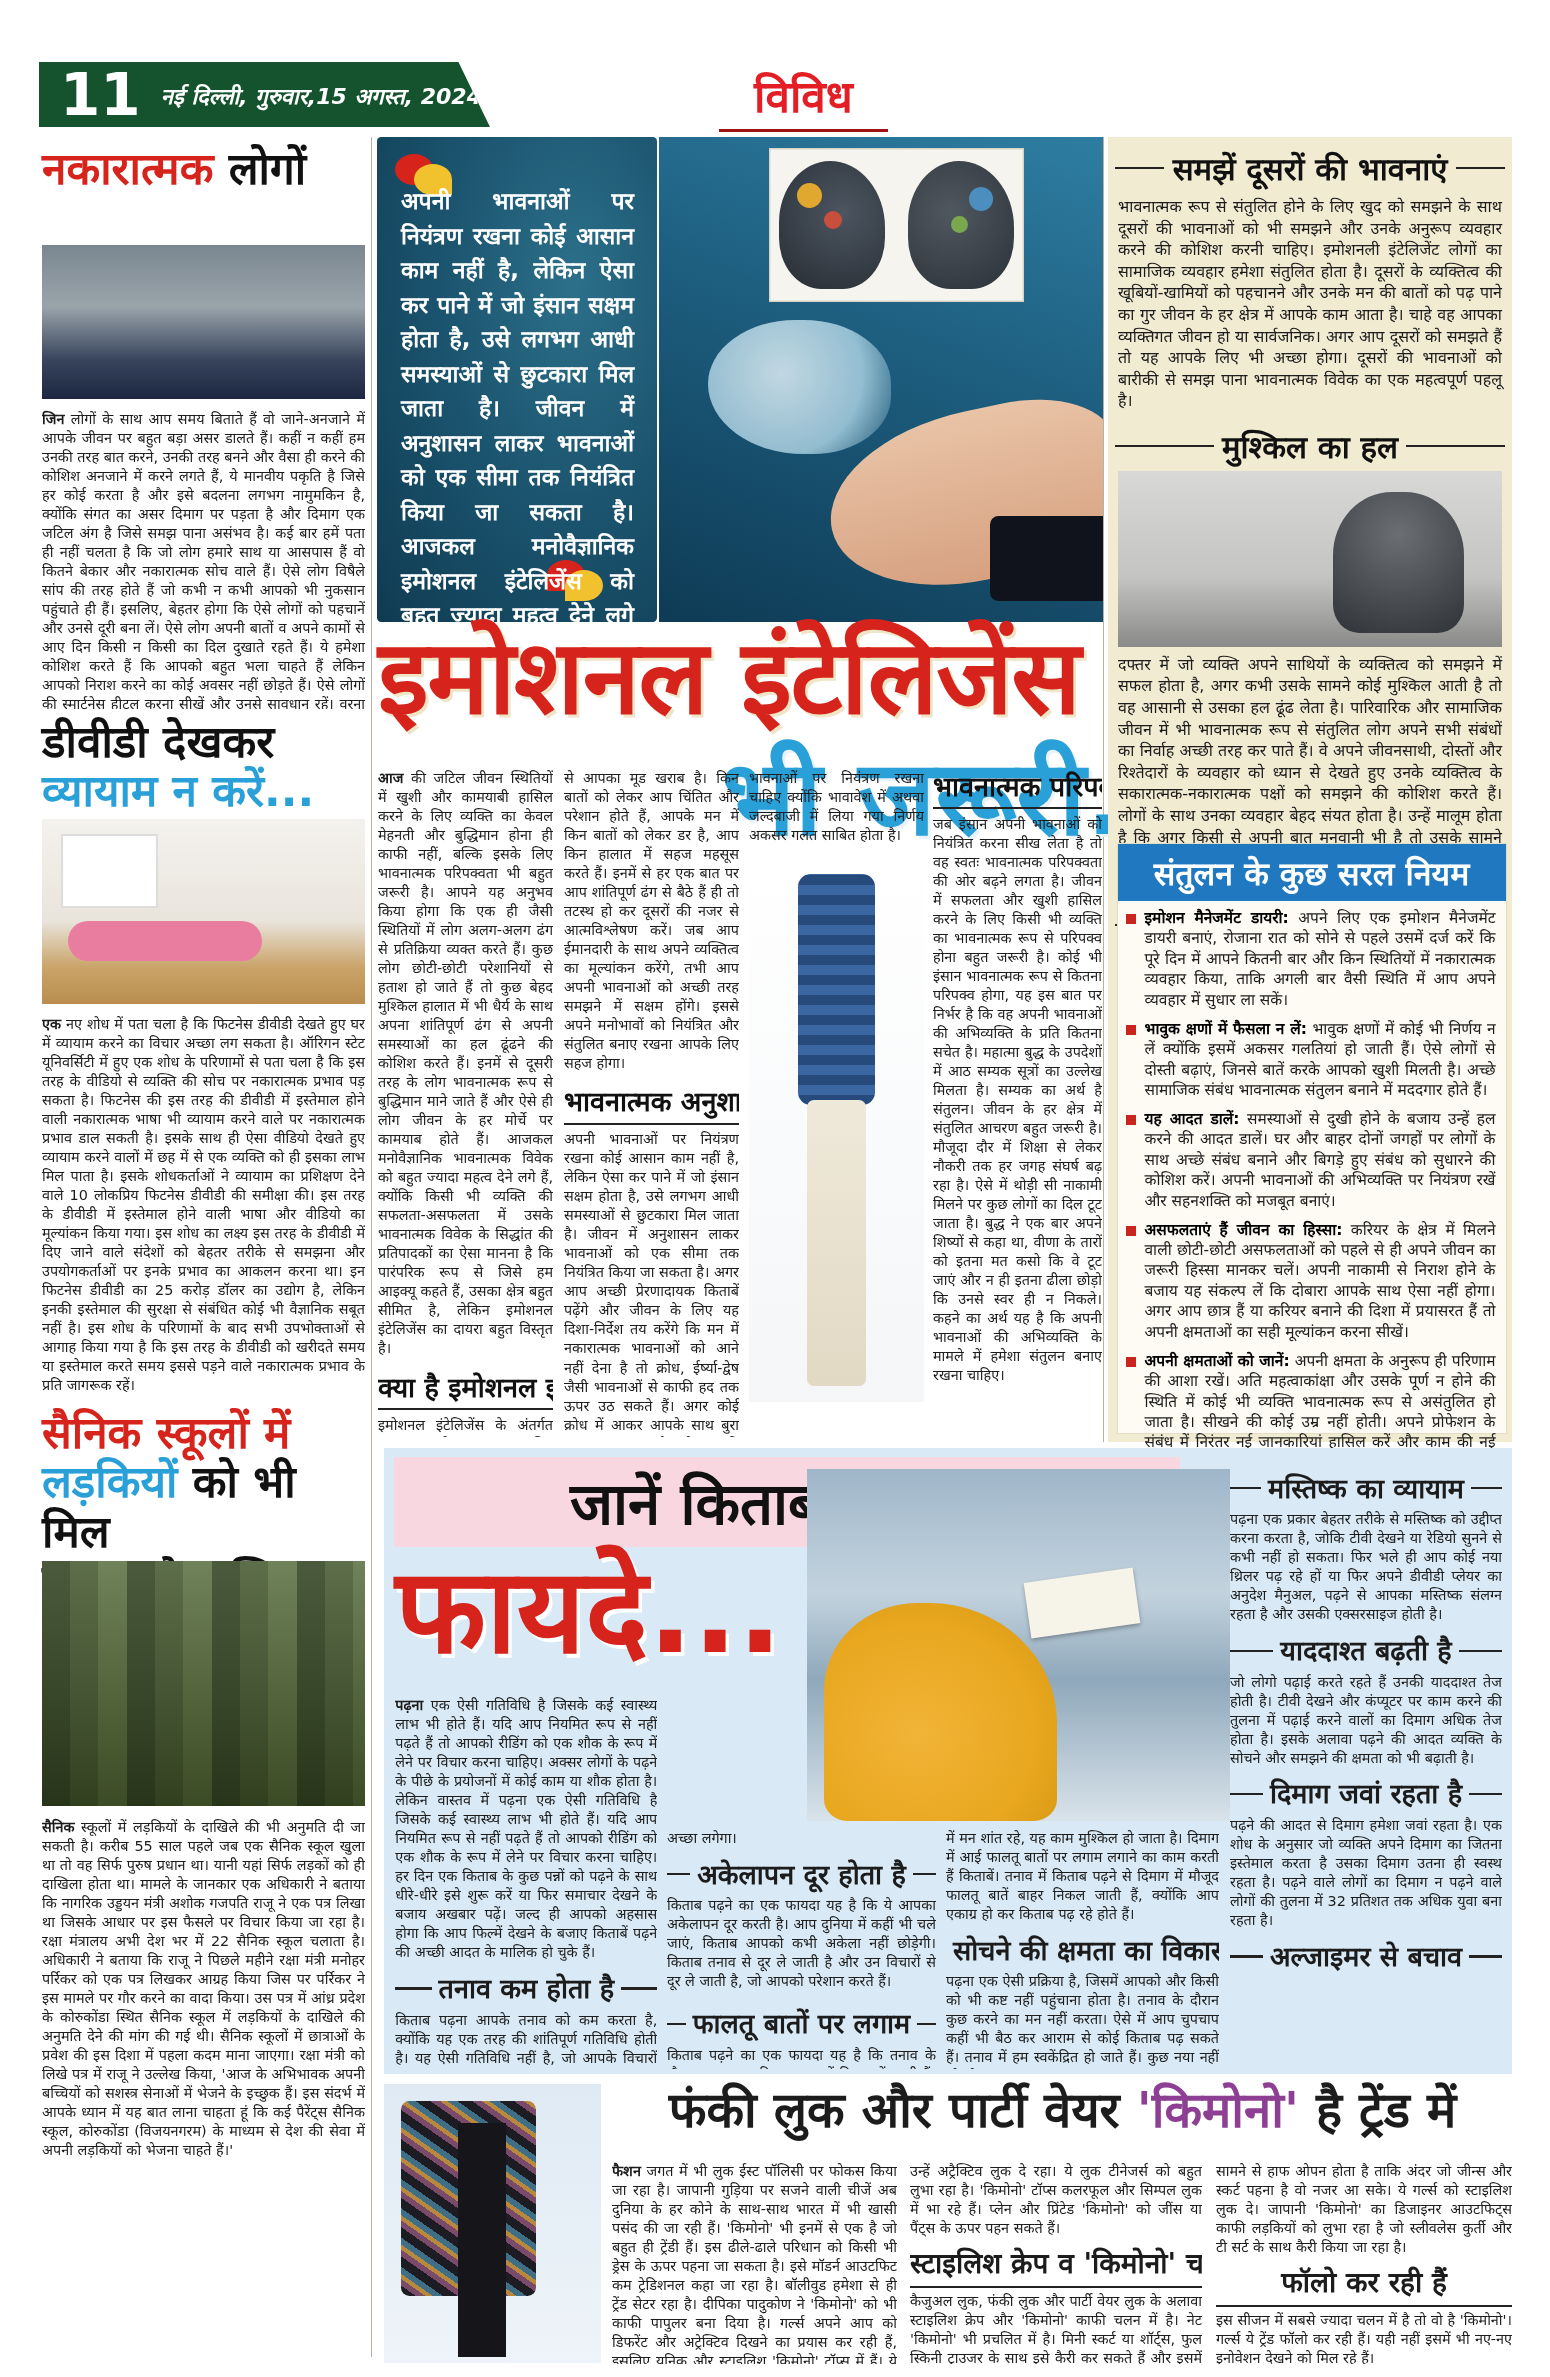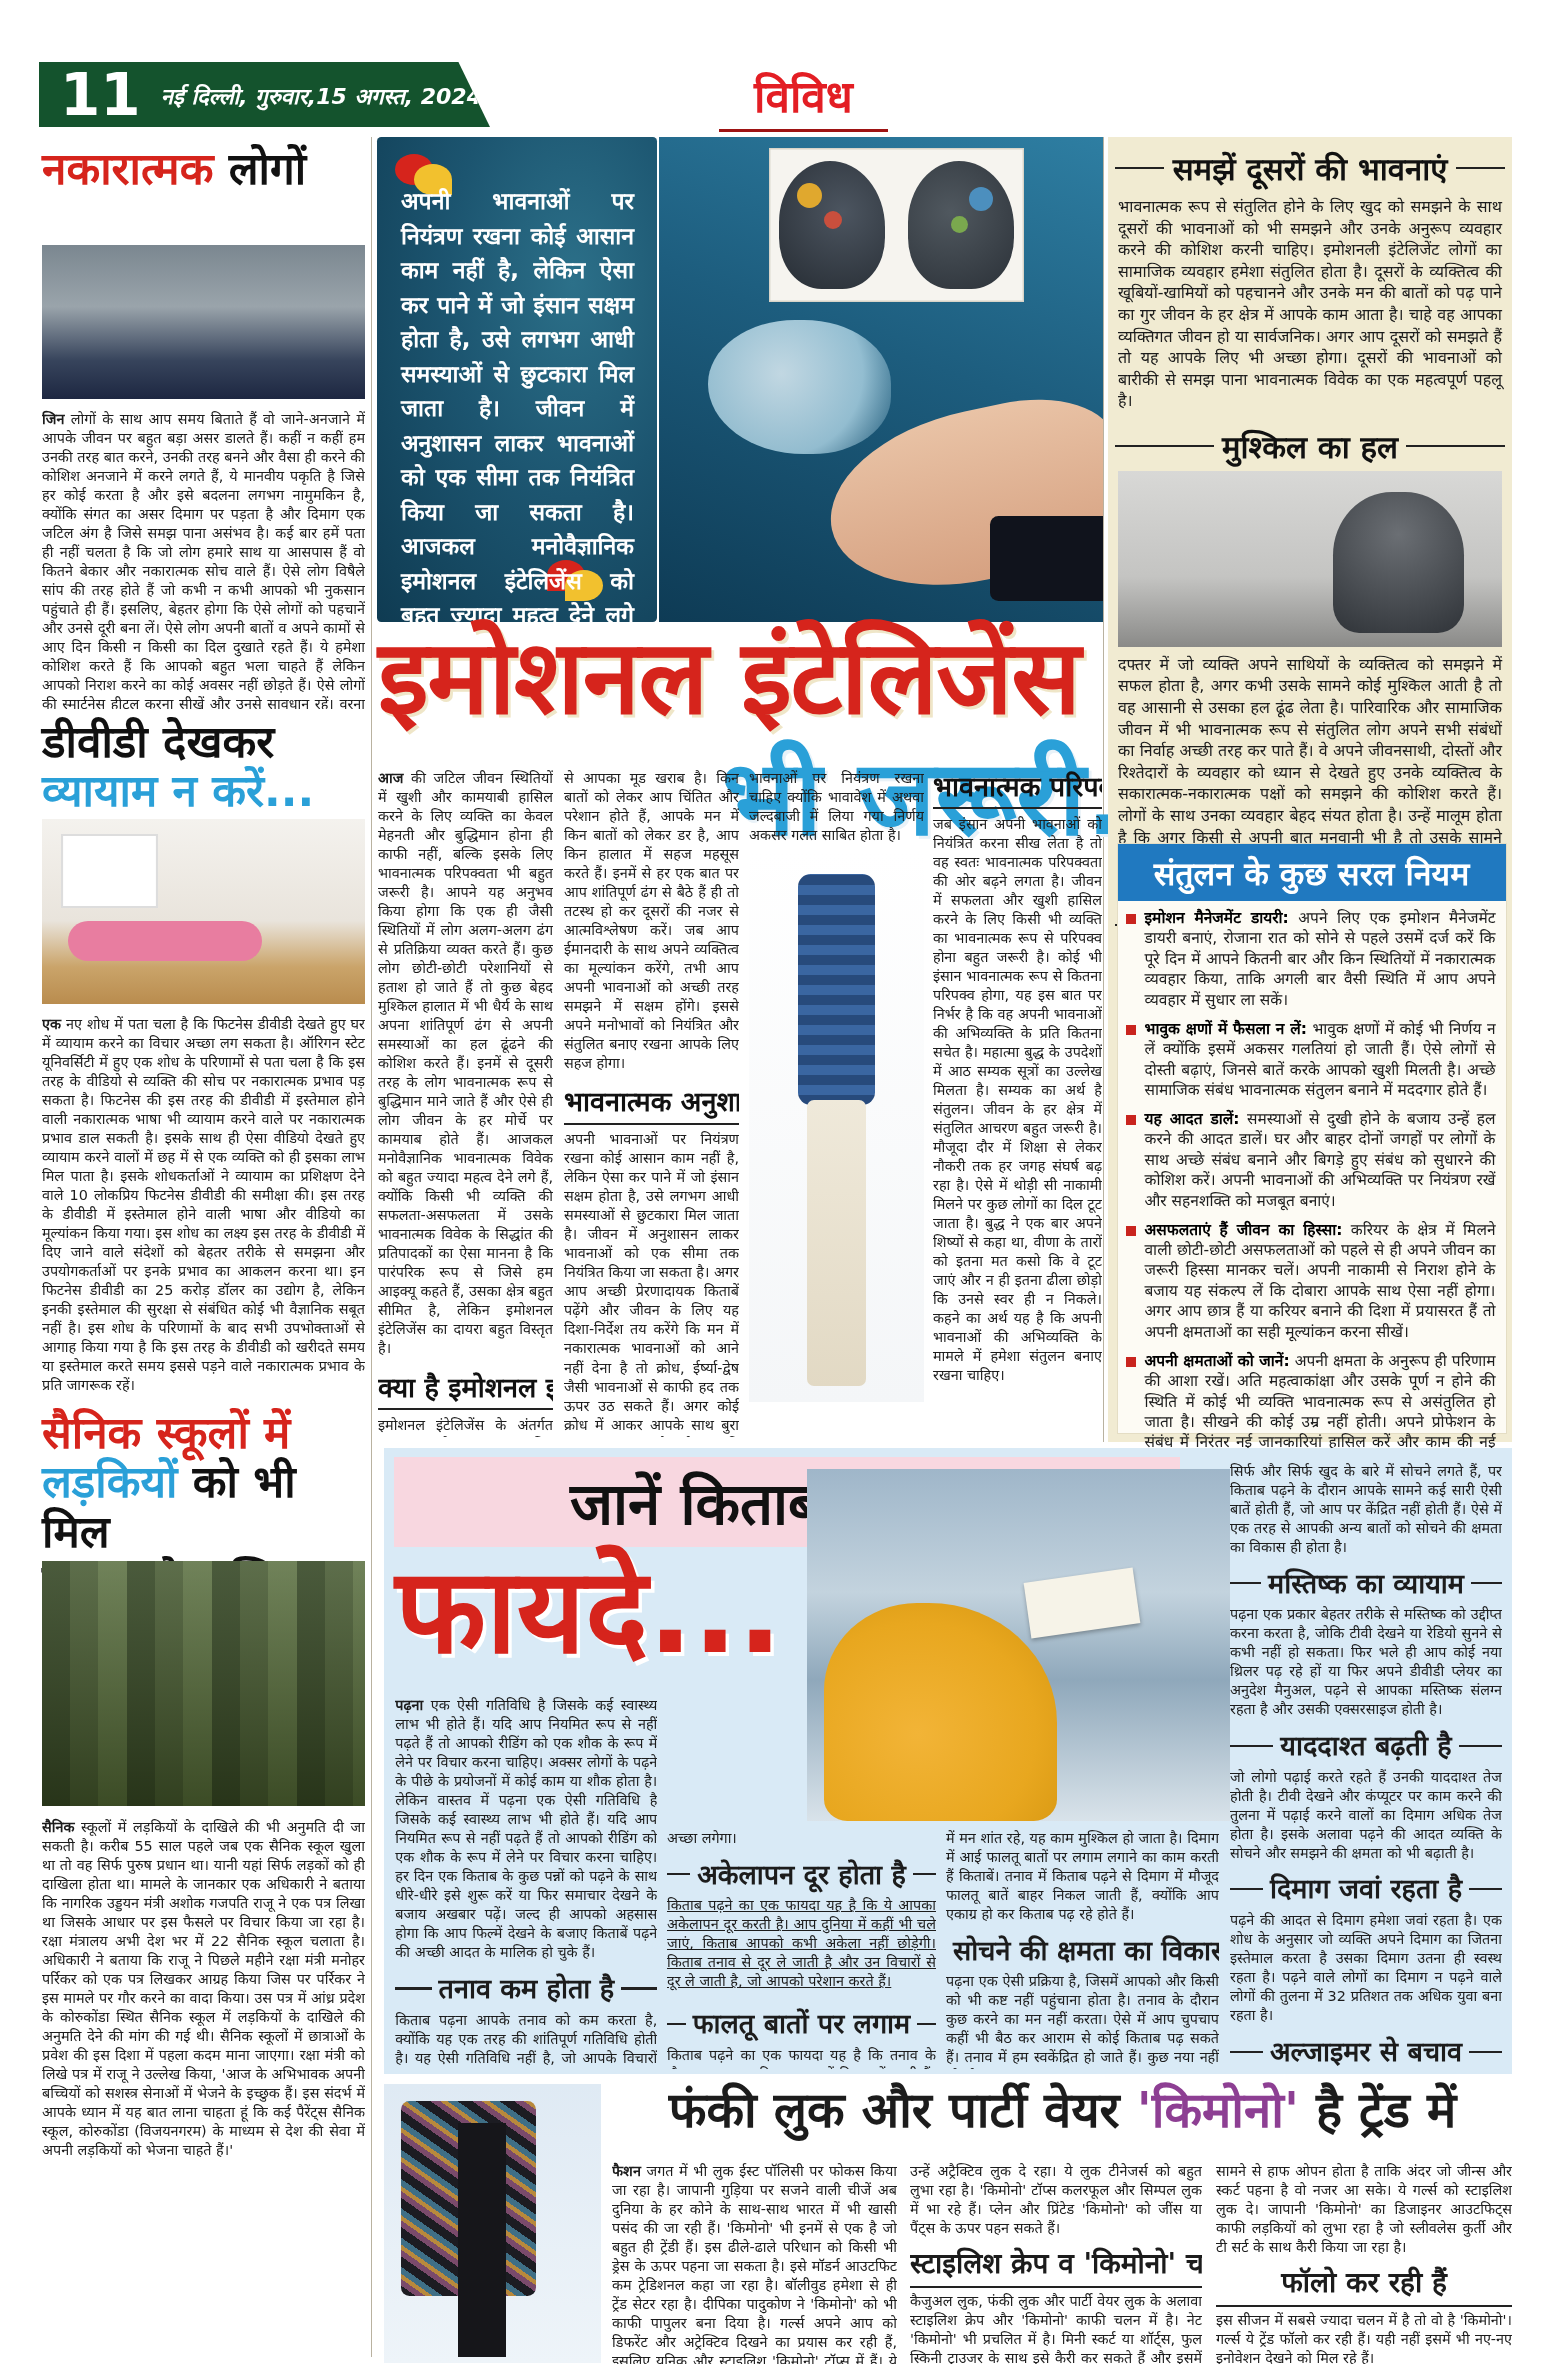--- a/index.html
+++ b/index.html
@@ -237,37 +237,36 @@
           <span>तनाव कम होता है</span>
         </div>
       <p style="margin:0;">किताब पढ़ना आपके तनाव को कम करता है, क्योंकि यह एक तरह की शांतिपूर्ण गतिविधि होती है। यह ऐसी गतिविधि नहीं है, जो आपके विचारों को उत्तेजित करे। हां, किताब पढ़ने के दौरान यह जरूर देखें कि आप किस तरह की किताब पढ़ रहे हैं। याद रहे कि अवसाद और तनावग्रस्त होने पर हमेशा दिमाग को शांत करने वाली या फिर मन को हल्का करने वाली किताब ही पढ़ें, आपको</p>
     </div>
 
     <div class="rcol body-text" style="left:283px;top:381px;width:269px;height:240px;">
       <p style="margin:0 0 2.8px 0;">अच्छा लगेगा।</p>
       <div class="rd-sub">
           <span>अकेलापन दूर होता है</span>
         </div>
-      <p style="margin:0 0 15px 0;text-decoration:underline;">किताब पढ़ने का एक फायदा यह है कि ये आपका अकेलापन दूर करती है। आप दुनिया में कहीं भी चले जाएं, किताब आपको कभी अकेला नहीं छोड़ेगी। किताब तनाव से दूर ले जाती है और उन विचारों से दूर ले जाती है, जो आपको परेशान करते हैं।</p>
+      <p style="margin:0 0 15px 0;">किताब पढ़ने का एक फायदा यह है कि ये आपका अकेलापन दूर करती है। आप दुनिया में कहीं भी चले जाएं, किताब आपको कभी अकेला नहीं छोड़ेगी। किताब तनाव से दूर ले जाती है और उन विचारों से दूर ले जाती है, जो आपको परेशान करते हैं।</p>
       <div class="rd-sub">
           <span>फालतू बातों पर लगाम</span>
         </div>
       <p style="margin:0;">किताब पढ़ने का एक फायदा यह है कि तनाव के दौरान तरह-तरह की फालतू बातें दिमाग में आती हैं। ऐसे</p>
     </div>
 
     <div class="rcol body-text" style="left:562px;top:381px;width:273px;height:240px;">
       <p style="margin:0 0 2.8px 0;">में मन शांत रहे, यह काम मुश्किल हो जाता है। दिमाग में आई फालतू बातों पर लगाम लगाने का काम करती हैं किताबें। तनाव में किताब पढ़ने से दिमाग में मौजूद फालतू बातें बाहर निकल जाती हैं, क्योंकि आप एकाग्र हो कर किताब पढ़ रहे होते हैं।</p>
       <div class="rd-sub">
           <span>सोचने की क्षमता का विकास</span>
         </div>
       <p style="margin:0;">पढ़ना एक ऐसी प्रक्रिया है, जिसमें आपको और किसी को भी कष्ट नहीं पहुंचाना होता है। तनाव के दौरान कुछ करने का मन नहीं करता। ऐसे में आप चुपचाप कहीं भी बैठ कर आराम से कोई किताब पढ़ सकते हैं। तनाव में हम स्वकेंद्रित हो जाते हैं। कुछ नया नहीं सोचते,</p>
     </div>
 
     <div class="rcol body-text" style="left:846px;top:14px;width:272px;height:606px;">
-      <p style="margin:0 0 2.8px 0;">सिर्फ और सिर्फ खुद के बारे में सोचने लगते हैं, पर किताब पढ़ने के दौरान आपके सामने कई सारी ऐसी बातें होती हैं, जो आप पर केंद्रित नहीं होती हैं। ऐसे में एक तरह से आपकी अन्य बातों को सोचने की क्षमता का विकास ही होता है।</p>
       <div class="rd-sub">
           <span>मस्तिष्क का व्यायाम</span>
         </div>
       <p style="margin:0 0 2.8px 0;">पढ़ना एक प्रकार बेहतर तरीके से मस्तिष्क को उद्दीप्त करना करता है, जोकि टीवी देखने या रेडियो सुनने से कभी नहीं हो सकता। फिर भले ही आप कोई नया थ्रिलर पढ़ रहे हों या फिर अपने डीवीडी प्लेयर का अनुदेश मैनुअल, पढ़ने से आपका मस्तिष्क संलग्न रहता है और उसकी एक्सरसाइज होती है।</p>
       <div class="rd-sub">
           <span>याददाश्त बढ़ती है</span>
         </div>
       <p style="margin:0 0 2.8px 0;">जो लोगो पढ़ाई करते रहते हैं उनकी याददाश्त तेज होती है। टीवी देखने और कंप्यूटर पर काम करने की तुलना में पढ़ाई करने वालों का दिमाग अधिक तेज होता है। इसके अलावा पढ़ने की आदत व्यक्ति के सोचने और समझने की क्षमता को भी बढ़ाती है।</p>
       <div class="rd-sub">
           <span>दिमाग जवां रहता है</span>

